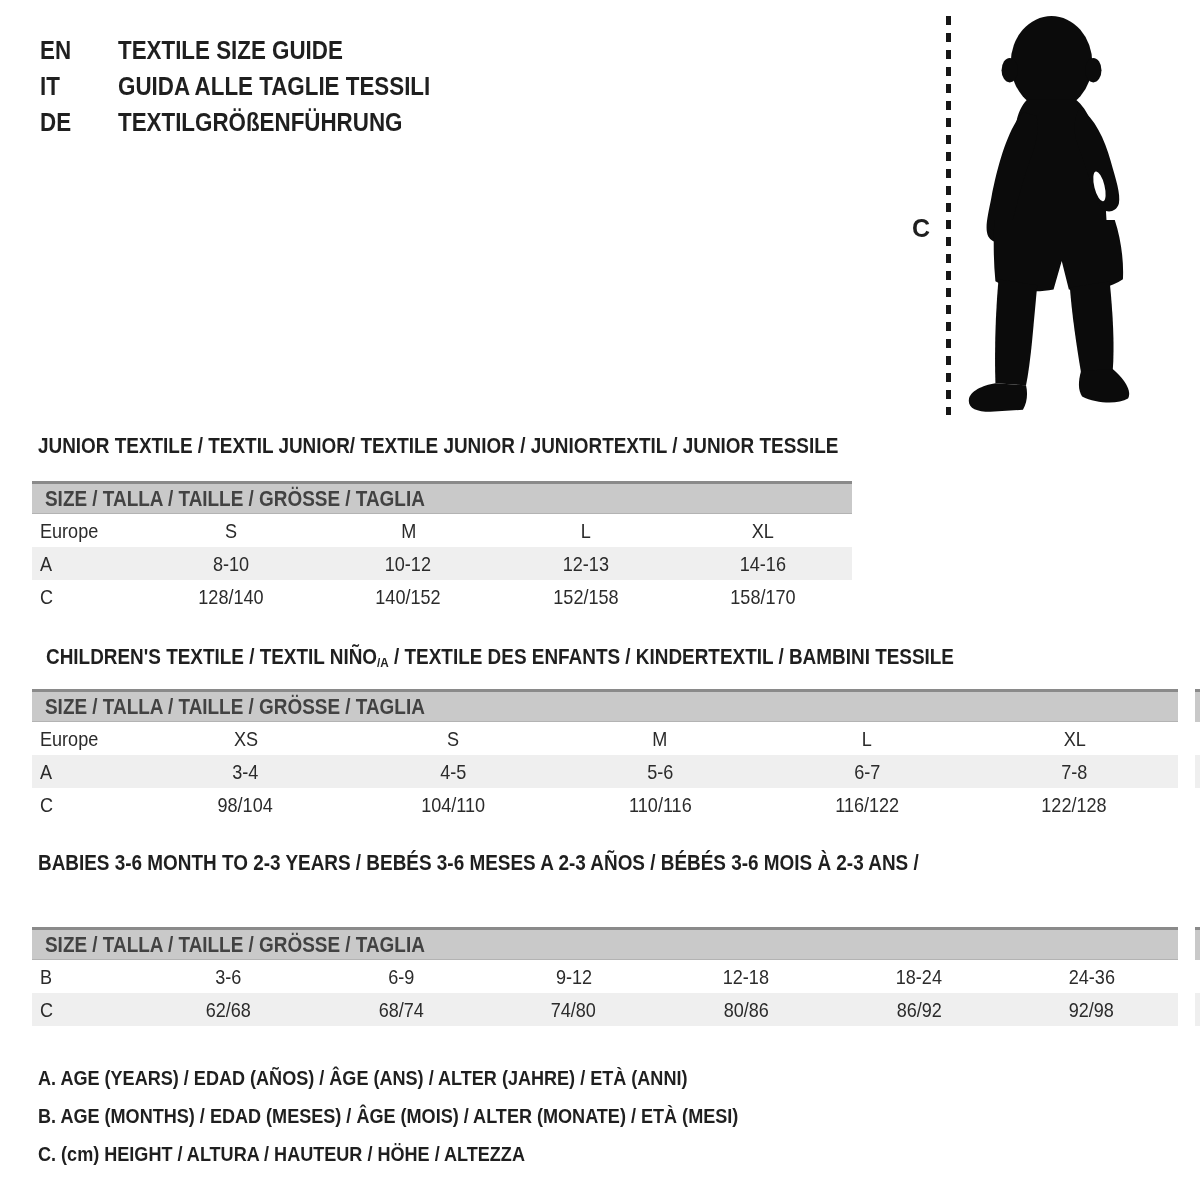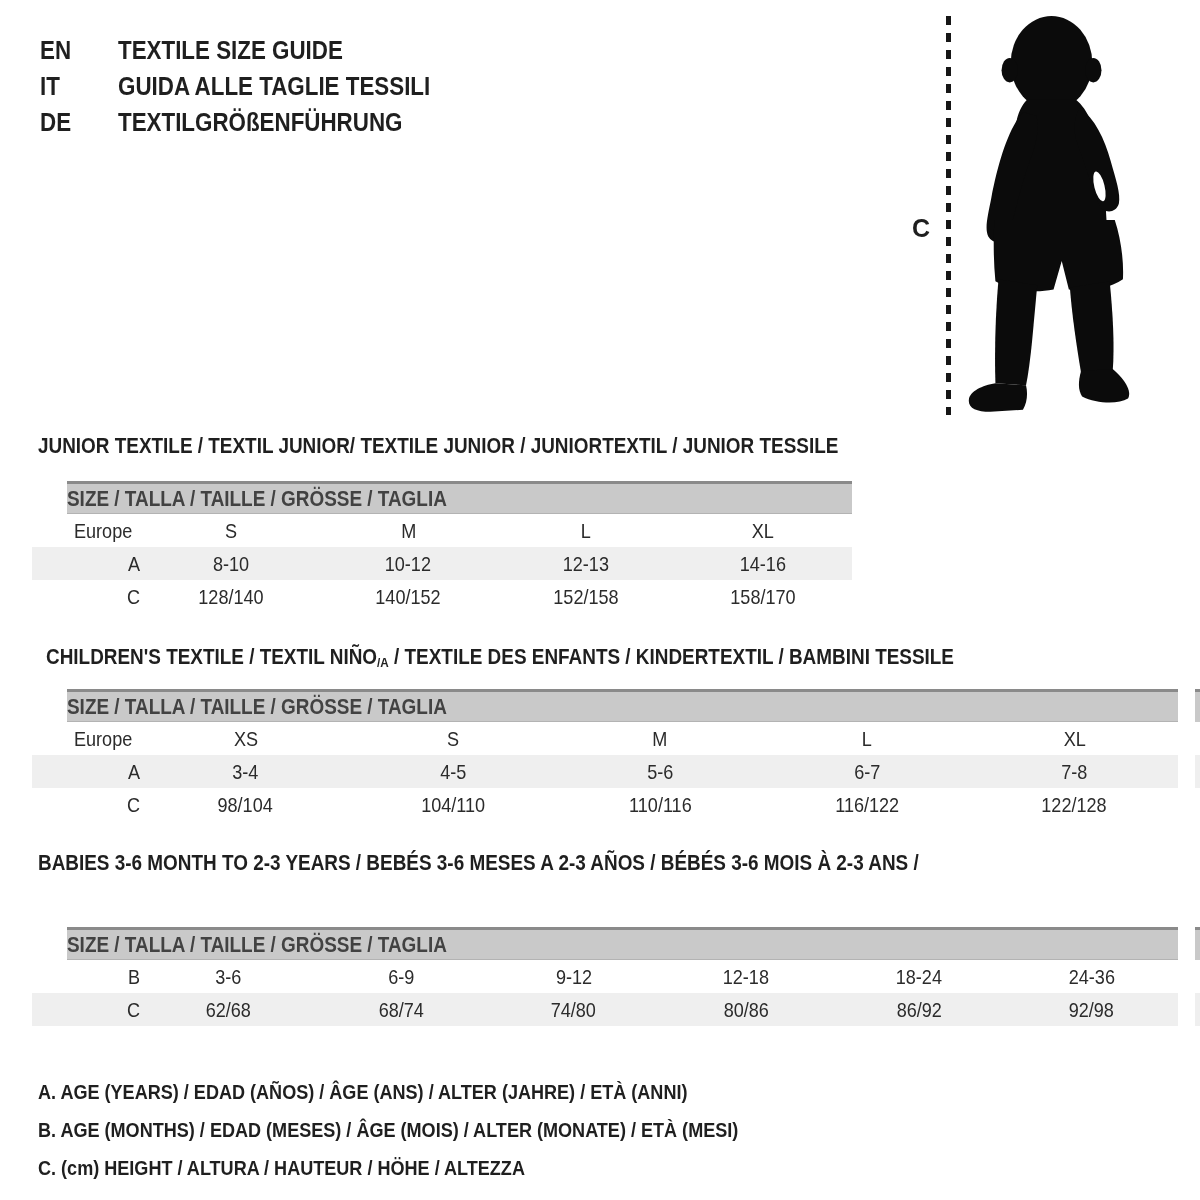--- a/index.html
+++ b/index.html
@@ -24,34 +24,34 @@
   .t-children{top:644px;margin-left:8px;}
   .t-babies{top:846px;line-height:34px;}
   .sub-af{font-size:0.62em;vertical-align:-0.25em;}
 
   
   .tbl-wrap{position:absolute;}
   .w-junior{left:32px;top:481px;width:820px;}
   .w-children{left:32px;top:689px;width:1146px;}
   .w-babies{left:32px;top:927px;width:1146px;}
   .size-bar{box-sizing:border-box;height:33px;background:#c9c9c9;border-top:3px solid #8a8a8a;
-    border-bottom:1px solid #b3b3b3;display:flex;align-items:center;padding-left:0;
-    font-size:22px;font-weight:bold;color:#424242;margin-left:35px;}
+    border-bottom:1px solid #b3b3b3;display:flex;align-items:center;padding-left:13px;
+    font-size:22px;font-weight:bold;color:#424242;}
   table.sizes{width:100%;border-collapse:collapse;table-layout:fixed;}
   table.sizes td{height:33px;padding:0;text-align:center;font-size:21px;color:#2b2b2b;vertical-align:middle;}
-  table.sizes td.lbl{text-align:right;padding-left:8px;}
+  table.sizes td.lbl{text-align:left;padding-left:8px;}
   tr.shaded{background:#efefef;}
   
   .sliver{position:absolute;left:1163px;width:5px;}
   .sliver.s-bar{top:0;height:33px;background:#c9c9c9;border-top:3px solid #8a8a8a;box-sizing:border-box;}
   .sliver.s-row{top:66px;height:33px;background:#efefef;}
 
   
   .legend{position:absolute;left:38px;top:1066px;}
-  .legend-line{height:38px;display:flex;align-items:flex-end;font-size:21px;font-weight:bold;}
+  .legend-line{height:38px;display:flex;align-items:flex-start;font-size:21px;font-weight:bold;}
 </style>
 </head>
 <body>
 
 <div class="page">
 
   <div class="langs">
     <div class="lang-row">
       <span class="lang-code"><span class="cnd">EN</span></span>
       <span class="cnd">TEXTILE SIZE GUIDE</span>

